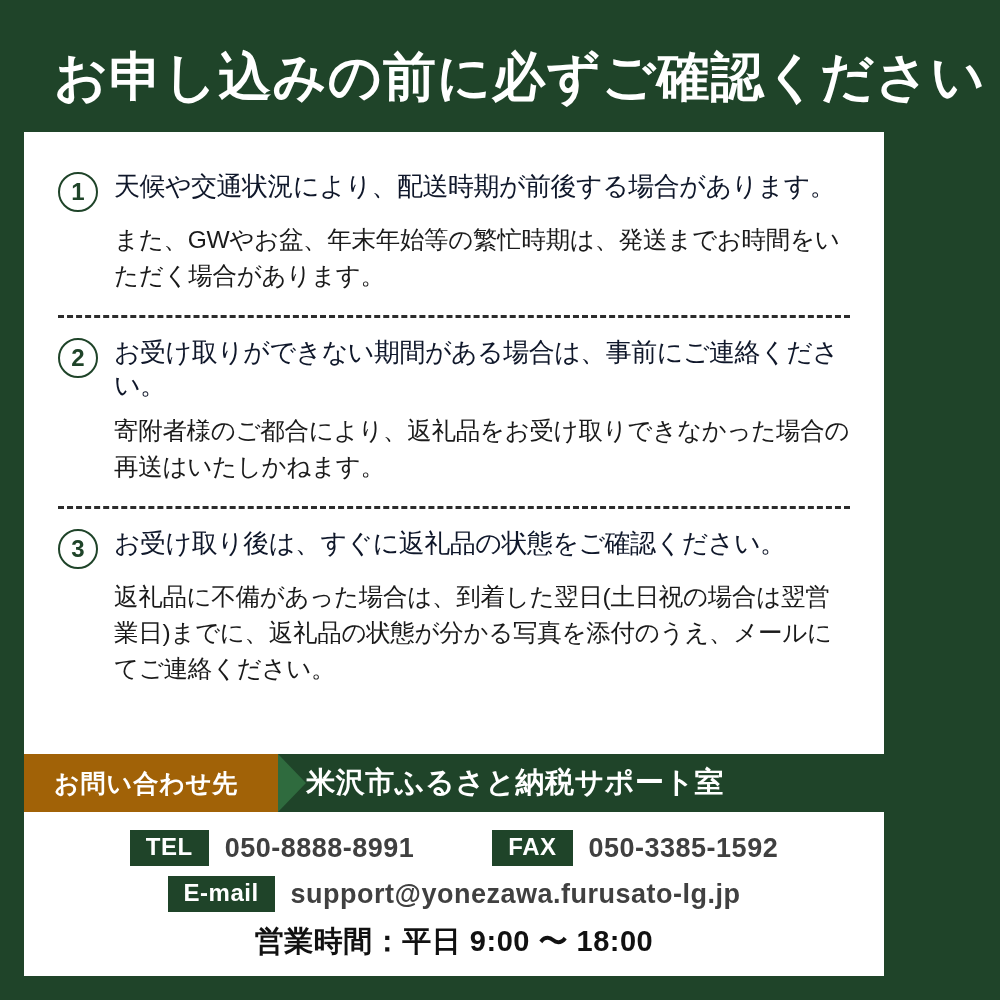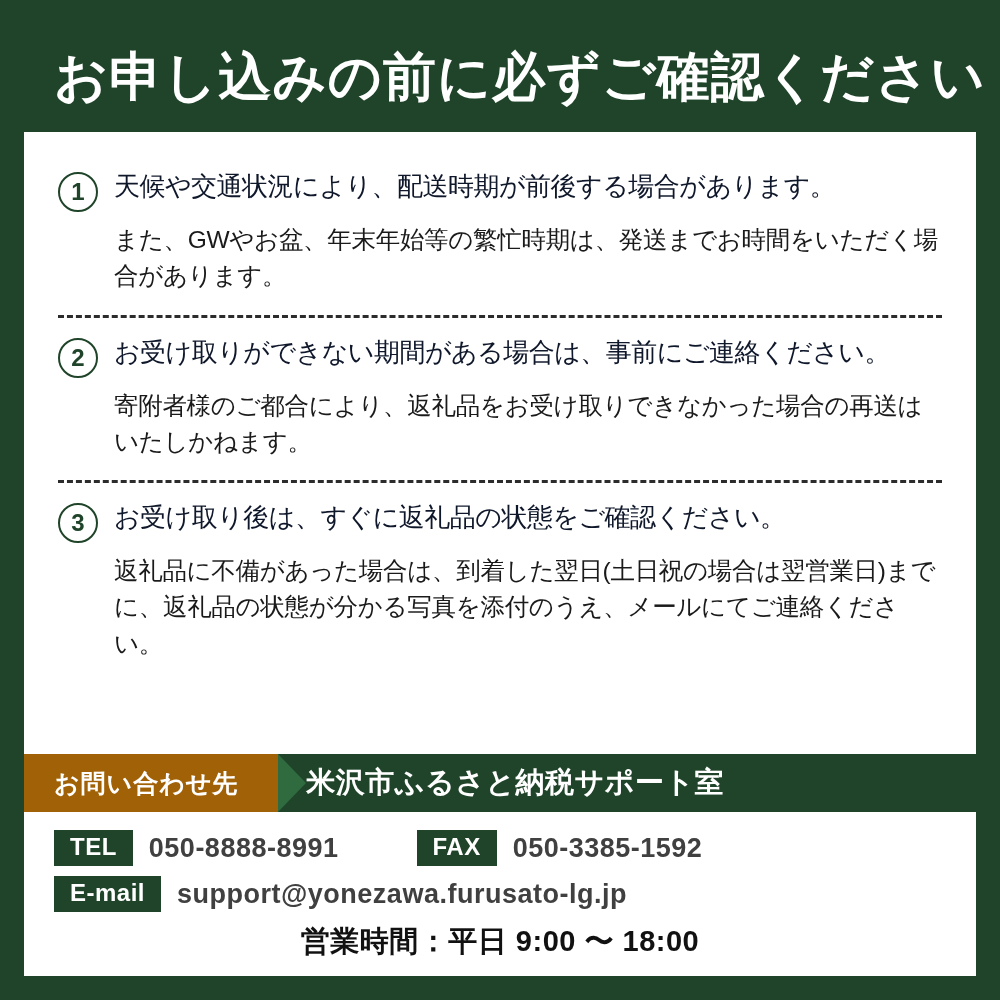--- a/index.html
+++ b/index.html
@@ -7,21 +7,21 @@
     width: 1000px; height: 1000px;
     font-family: "Liberation Sans", "DejaVu Sans", sans-serif;
   }
   body {
     background: #1f4429;
     padding: 24px;
     display: flex;
     flex-direction: column;
   }
   .page {
-    width: 952px;
+    width: 860px;
     height: 952px;
     display: flex;
     flex-direction: column;
   }
   
   .header {
     height: 108px;
     display: flex;
     align-items: center;
     padding-left: 30px;
@@ -125,20 +125,21 @@
   
   .footer {
     background: #ffffff;
     flex: 0 0 auto;
     padding: 18px 30px 14px 30px;
   }
   .row {
     display: flex;
     align-items: center;
     margin-bottom: 10px;
+    justify-content: center;
   }
   .tag {
     background: #1f4429;
     color: #ffffff;
     font-size: 24px;
     font-weight: bold;
     padding: 3px 16px 5px 16px;
     letter-spacing: 0.5px;
     display: inline-block;
   }

